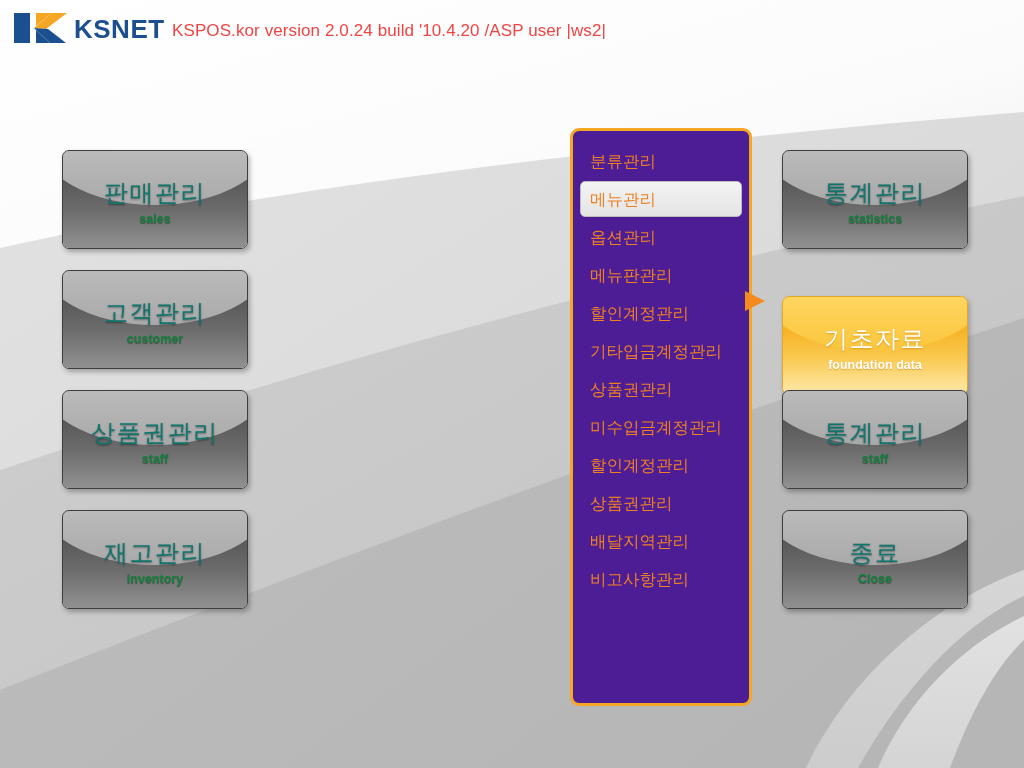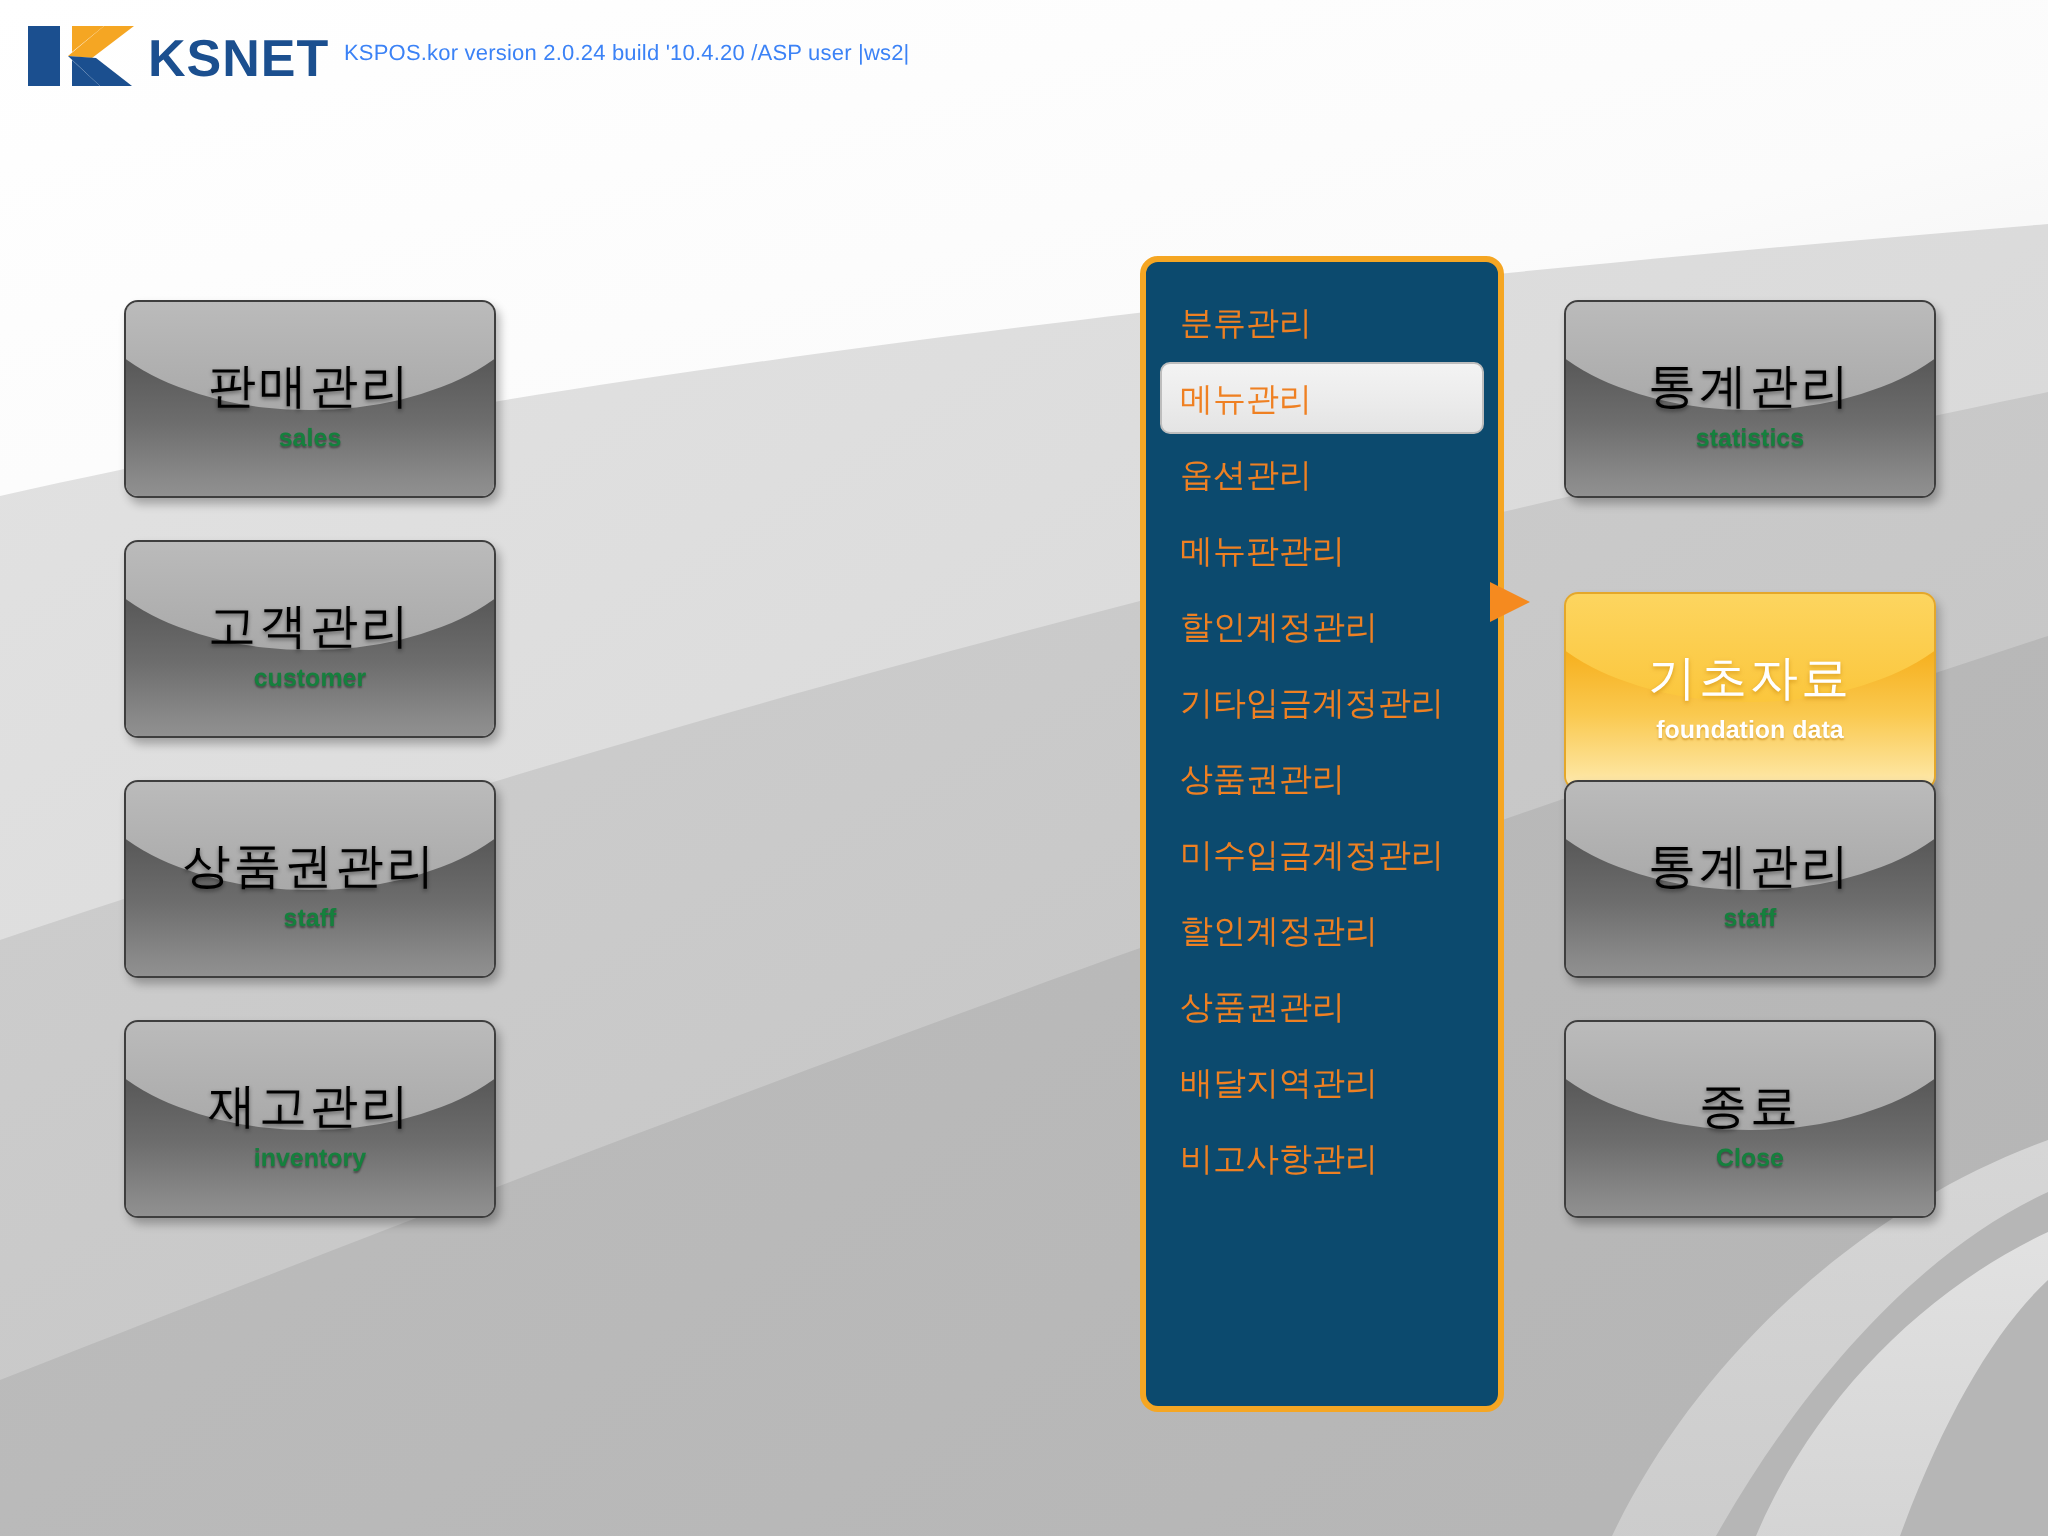--- a/index.html
+++ b/index.html
@@ -12,21 +12,21 @@
   #stage{position:absolute;left:0;top:0;width:1024px;height:768px;overflow:hidden;}
 
   
   #bg-art{position:absolute;left:0;top:0;width:1024px;height:768px;z-index:0;}
 
   
   #header{position:absolute;left:0;top:0;width:820px;height:60px;z-index:5;}
   #logo{position:absolute;left:12px;top:10px;width:152px;height:36px;}
   #version-text{
     position:absolute;left:172px;top:21px;
-    font-size:11px;color:#3b82f6;letter-spacing:0.1px;white-space:nowrap;
+    font-size:17px;color:#ef4444;letter-spacing:0.1px;white-space:nowrap;
   }
 
   
   .btn{
     position:absolute;width:184px;height:97px;
     border-radius:7px;
     border:1px solid #3e3e3e;
     box-shadow:2px 3px 5px rgba(0,0,0,0.28);
     overflow:hidden;
     z-index:3;
@@ -40,21 +40,21 @@
     position:absolute;left:-14%;top:-82px;width:128%;height:136px;
     border-radius:50%;
     background:linear-gradient(to bottom,#c9c9c9 0%,#bdbdbd 55%,#a9a9a9 100%);
   }
   .btn .labels{
     position:absolute;left:0;top:0;width:100%;height:100%;
     display:flex;flex-direction:column;align-items:center;justify-content:center;
     padding-top:8px;box-sizing:border-box;
   }
   .btn .ko{
-    font-size:24px;color:#000000;letter-spacing:1.5px;line-height:1.05;
+    font-size:24px;color:#0f766e;letter-spacing:1.5px;line-height:1.05;
     text-shadow:0 1px 2px rgba(0,0,0,0.45);
     font-family:"DejaVu Sans","Liberation Sans",sans-serif;
   }
   .btn .en{
     font-size:12.5px;color:#15803d;margin-top:5px;font-weight:bold;
     text-shadow:0 1px 1px rgba(0,0,0,0.4);
   }
 
   
   .btn.hl{border:1px solid #e4a72a;box-shadow:2px 3px 5px rgba(0,0,0,0.22);}
@@ -63,21 +63,21 @@
   }
   .btn.hl .arc{
     background:linear-gradient(to bottom,#ffe28a 0%,#fdd764 55%,#fbc63c 100%);
   }
   .btn.hl .ko{color:#ffffff;text-shadow:0 1px 2px rgba(190,120,0,0.55);}
   .btn.hl .en{color:#ffffff;text-shadow:0 1px 1px rgba(190,120,0,0.5);}
 
   
   #menu-panel{
     position:absolute;left:570px;top:128px;width:182px;height:578px;
-    background:#0c4a6e;
+    background:#4c1d95;
     border:3px solid #f5a623;
     border-radius:9px;
     box-sizing:border-box;
     z-index:4;
     padding:10px 0 8px 0;
   }
   .menu-item{
     height:36px;line-height:36px;
     margin:2px 7px;
     padding-left:9px;

